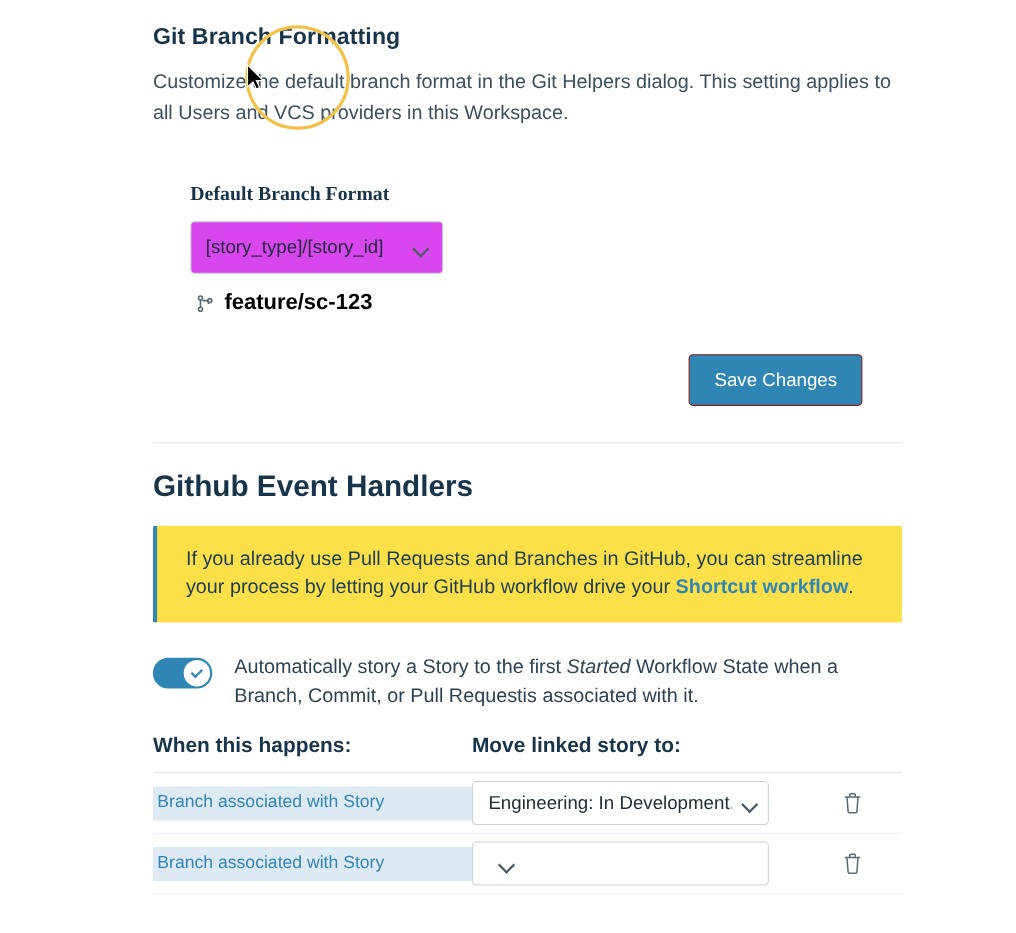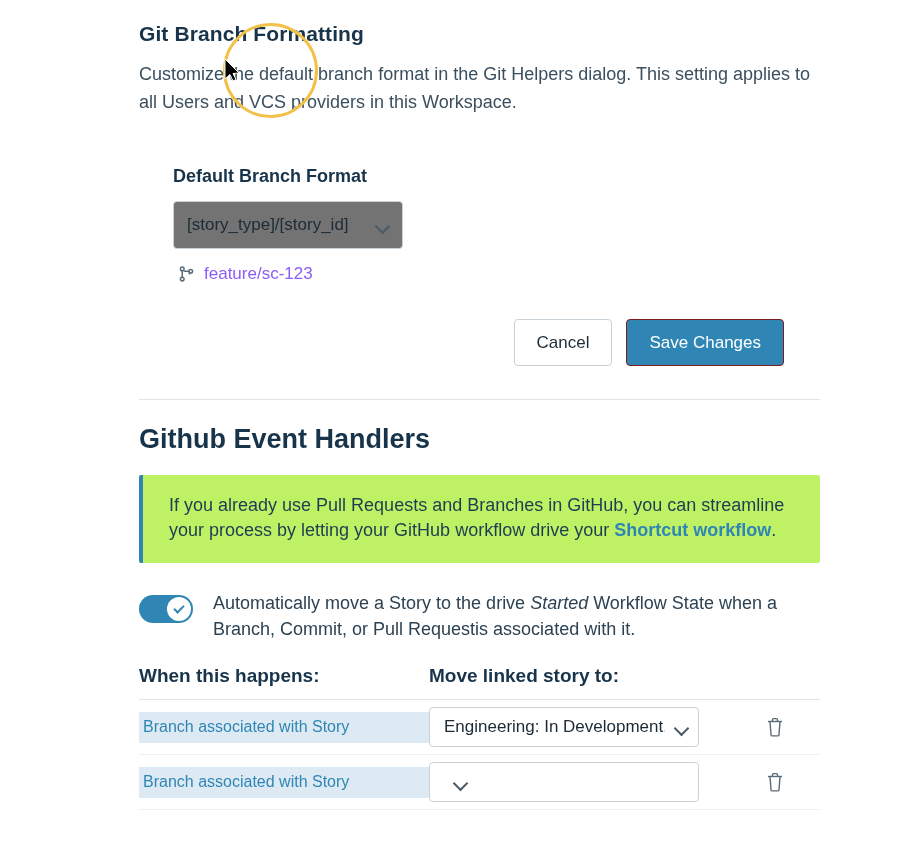--- a/index.html
+++ b/index.html
@@ -46,36 +46,37 @@
 
   .form-block {
     margin-top: 50px;
     padding-left: 34px;
   }
   .field-label {
     font-size: 18px;
     font-weight: bold;
     color: #18344a;
     margin-bottom: 14px;
+    font-family: Liberation Serif, serif;
   }
   .select-wrap {
     position: relative;
     display: inline-block;
   }
   .select-box {
     display: flex;
     align-items: center;
     justify-content: space-between;
     box-sizing: border-box;
     width: 230px;
     height: 48px;
     padding: 0 12px 0 13px;
     border: 1px solid #c9d2d9;
     border-radius: 4px;
-    background: #737373;
+    background: #d946ef;
     font-size: 17px;
     color: #1c2b36;
     cursor: pointer;
   }
   .chev {
     display: inline-block;
     width: 14px;
     height: 9px;
     position: relative;
     margin-left: 10px;
@@ -93,22 +94,23 @@
   }
 
   .preview-row {
     display: flex;
     align-items: center;
     gap: 9px;
     margin-top: 15px;
     padding-left: 5px;
   }
   .preview-text {
-    font-size: 17px;
-    color: #8b5cf6;
+    font-size: 20px;
+    color: #000000;
+    font-weight: bold;
   }
   .branch-icon { width: 17px; height: 20px; display:block; }
 
   .button-row {
     display: flex;
     justify-content: flex-end;
     align-items: center;
     gap: 14px;
     margin-top: 35px;
     padding-right: 36px;
@@ -148,21 +150,21 @@
   .section2-title {
     font-size: 27px;
     font-weight: bold;
     color: #18344a;
     margin: 24px 0 0 0;
   }
   .info-box {
     box-sizing: border-box;
     margin-top: 20px;
     width: 681px;
-    background: #bef264;
+    background: #fde047;
     border-left: 4px solid #2f86b5;
     padding: 18px 22px 20px 26px;
     border-radius: 2px;
   }
   .info-text {
     font-size: 18px;
     line-height: 25px;
     color: #1c3d53;
     margin: 0;
   }
@@ -340,38 +342,37 @@
               <circle cx="4" cy="12.8" r="1.7"></circle>
               <circle cx="12" cy="5.4" r="1.7"></circle>
               <path d="M4 5v6M5.7 5.4h3.6c1.1 0 1.5.7 1.5 1.6v1.4"></path>
             </g>
           </svg>
         </span>
         <span class="preview-text">feature/sc-123</span>
       </div>
 
       <div class="button-row">
-        <button class="btn btn-cancel">Cancel</button>
         <button class="btn btn-primary">Save Changes</button>
       </div>
     </div>
 
     <hr class="divider">
 
     <h2 class="section2-title">Github Event Handlers</h2>
 
     <div class="info-box">
       <p class="info-text"><span>If you already use Pull Requests and Branches in GitHub, you can streamline your process by letting your GitHub workflow drive your </span><a class="info-link">Shortcut workflow</a><span>.</span></p>
     </div>
 
     <div class="toggle-row">
       <div class="toggle">
         <div class="knob"></div>
       </div>
-      <div class="toggle-text"><span>Automatically move a Story to the drive </span><em>Started</em><span> Workflow State when a Branch, Commit, or Pull Requestis associated with it.</span></div>
+      <div class="toggle-text"><span>Automatically story a Story to the first </span><em>Started</em><span> Workflow State when a Branch, Commit, or Pull Requestis associated with it.</span></div>
     </div>
 
     <div class="table">
       <div class="table-head">
         <div class="th th-left">When this happens:</div>
         <div class="th">Move linked story to:</div>
       </div>
 
       <div class="row">
         <div class="cell-trigger">Branch associated with Story</div>

